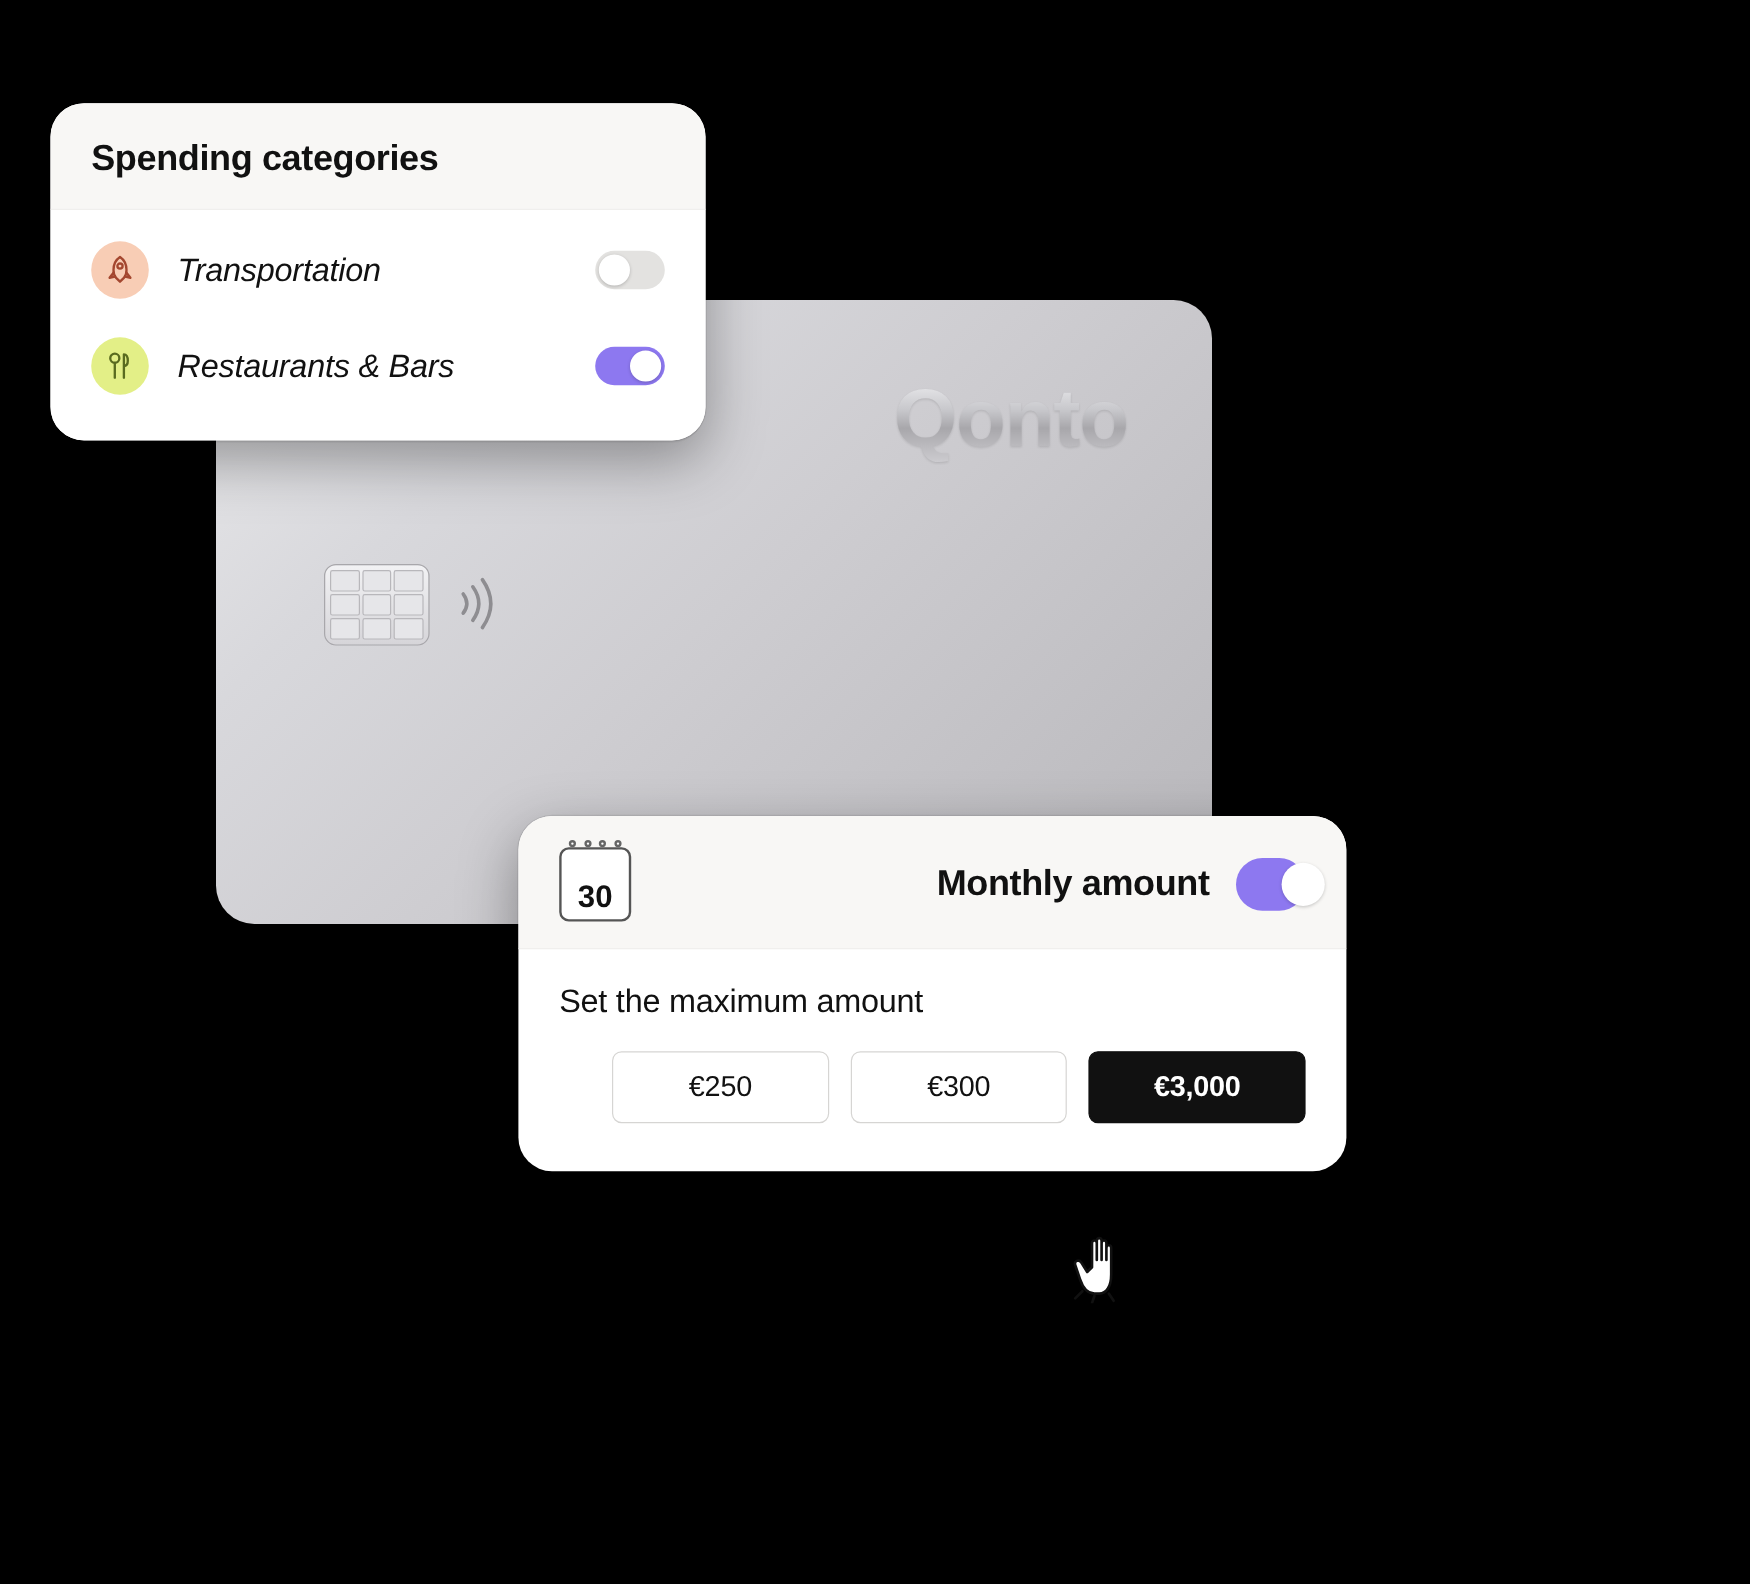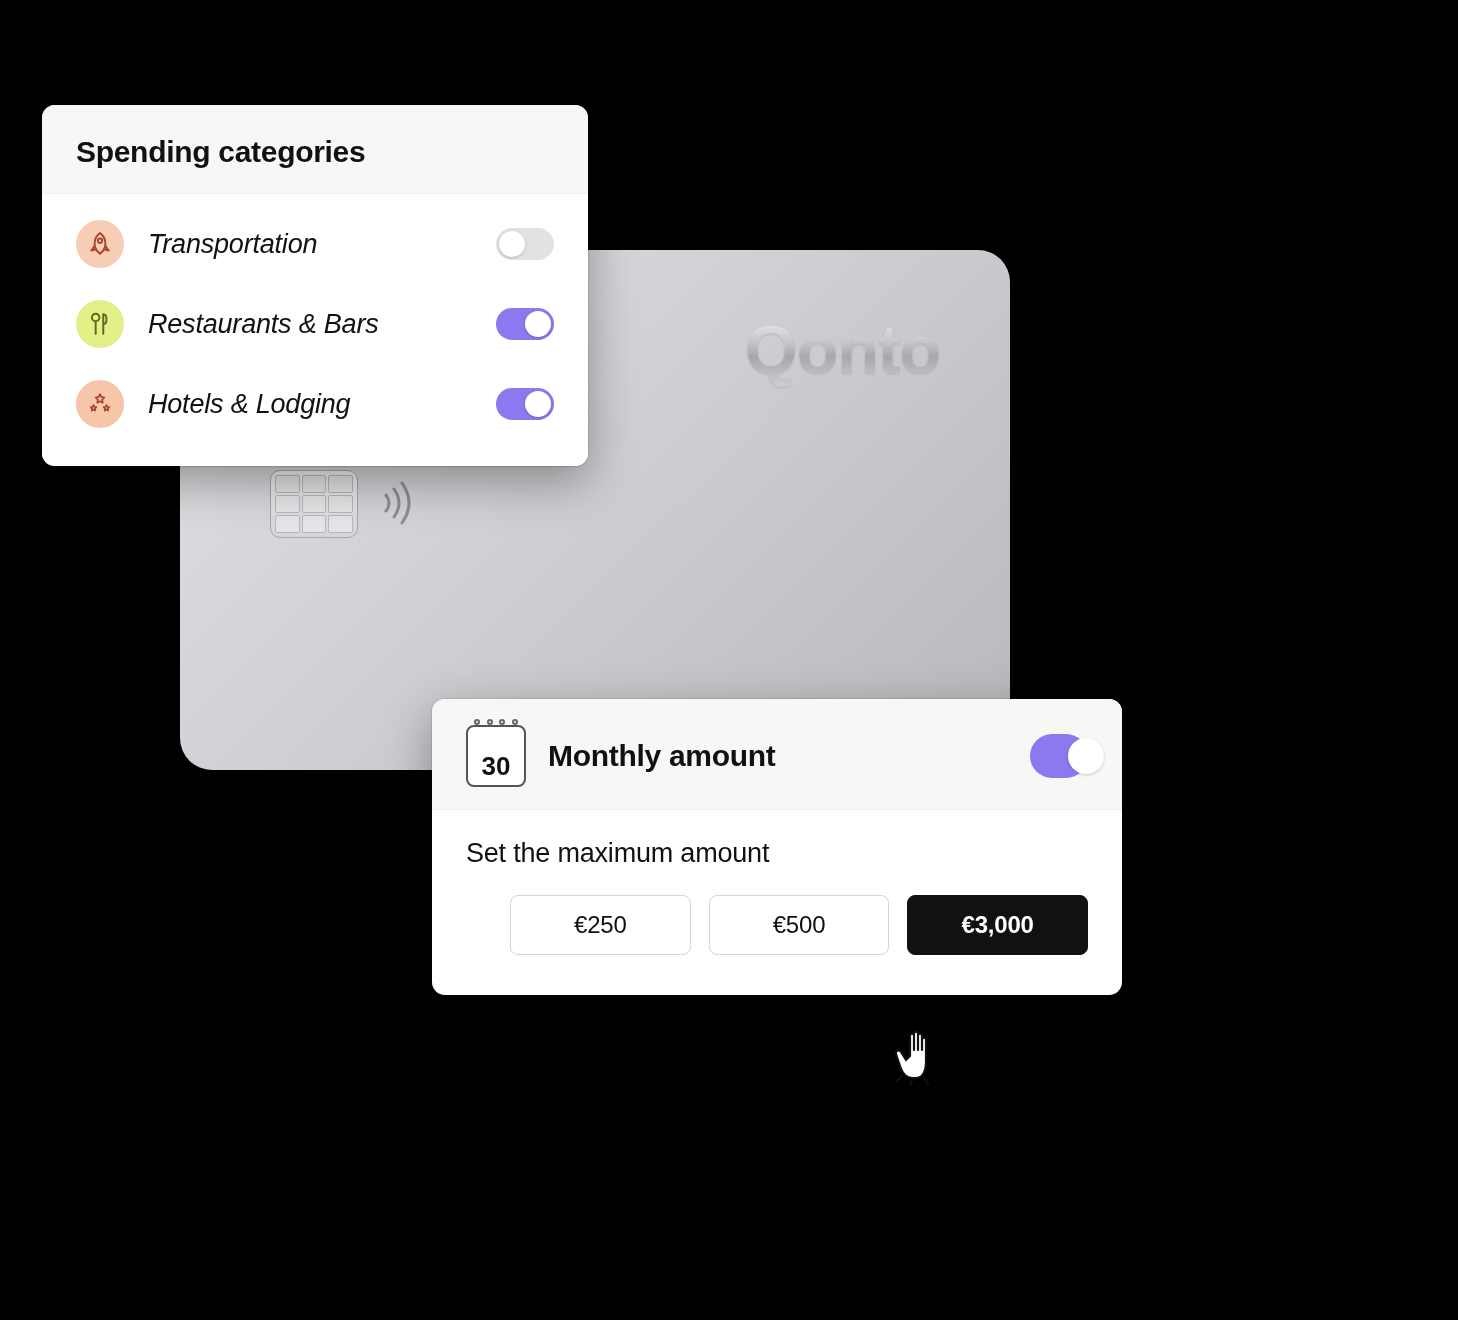--- a/index.html
+++ b/index.html
@@ -60,24 +60,23 @@
       position: absolute;
       left: 198px;
       top: 225px;
     }
     .contactless svg { width: 44px; height: 56px; }
 
     
     .panel {
       position: absolute;
       background: #fff;
-      border-radius: 13px;
+      border-radius: 28px;
       box-shadow: 0 2px 0 rgba(0,0,0,0.04), 0 16px 48px rgba(0,0,0,0.35), 0 0 0 1px rgba(0,0,0,0.08);
       overflow: hidden;
-      margin-top: 19px;
     }
 
     
     .spend-panel {
       left: 42px;
       top: 86px;
       width: 546px;
     }
     .spend-header {
       background: #f8f7f5;
@@ -145,20 +144,21 @@
       top: 680px;
       width: 690px;
     }
     .limit-header {
       background: #f8f7f5;
       padding: 26px 34px 22px;
       border-bottom: 1px solid #f0efed;
       display: flex;
       align-items: center;
       gap: 22px;
+      text-align: right;
     }
     .cal-icon {
       width: 60px;
       height: 62px;
       position: relative;
       border: 2px solid #555;
       border-radius: 8px;
       background: #fff;
       display: flex;
       align-items: flex-end;
@@ -304,33 +304,20 @@
           <path d="M8 10v11"></path>
           <path d="M15 3v18M15 3c2 0 3 2 3 5s-1 4-3 4"></path>
         </svg>
       </div>
       <div class="cat-label">Restaurants &amp; Bars</div>
       <div class="toggle on">
           <div class="knob"></div>
         </div>
     </div>
 
-    <div class="spend-row">
-      <div class="cat-icon bg-peach2">
-        <svg viewBox="0 0 24 24" fill="none" stroke="#a4472f" stroke-width="1.6" stroke-linecap="round" stroke-linejoin="round">
-          <path d="M12 3l1.2 2.4L16 6l-2 2 .5 2.8L12 9.5 9.5 10.8 10 8 8 6l2.8-.6z"></path>
-          <path d="M6 13l.8 1.6 1.8.3-1.3 1.3.3 1.8L6 17.2l-1.6.8.3-1.8L3.4 15l1.8-.3z"></path>
-          <path d="M18 13l.8 1.6 1.8.3-1.3 1.3.3 1.8-1.6-.8-1.6.8.3-1.8-1.3-1.3 1.8-.3z"></path>
-        </svg>
-      </div>
-      <div class="cat-label">Hotels &amp; Lodging</div>
-      <div class="toggle on">
-          <div class="knob"></div>
-        </div>
-    </div>
 
   </div>
 </div>
 
 <div class="panel limit-panel">
   <div class="limit-header">
     <div class="cal-icon">
       <div class="cal-rings">
           <span></span>
           <span></span>
@@ -341,21 +328,21 @@
     </div>
     <div class="limit-title">Monthly amount</div>
     <div class="toggle on limit-toggle">
         <div class="knob"></div>
       </div>
   </div>
   <div class="limit-body">
     <div class="limit-subtitle">Set the maximum amount</div>
     <div class="amount-row">
       <div class="amount-btn">€250</div>
-      <div class="amount-btn">€500</div>
+      <div class="amount-btn">€300</div>
       <div class="amount-btn selected">€3,000</div>
     </div>
   </div>
 </div>
 
 <div class="cursor">
   <svg viewBox="0 0 54 60">
     <path d="M18 30 L18 10 C18 7 22 7 22 10 L22 24 L22 8 C22 5 26 5 26 8 L26 24 L26 10 C26 7 30 7 30 10 L30 24 L30 14 C30 11 34 11 34 14 L34 36 C34 46 30 52 24 52 L20 52 C14 52 10 46 8 40 L4 28 C3 25 7 23 9 26 L14 34 Z" fill="#fff" stroke="#111" stroke-width="2.2" stroke-linejoin="round"></path>
     <line x1="10" y1="50" x2="4" y2="56" stroke="#111" stroke-width="2.2" stroke-linecap="round"></line>
     <line x1="20" y1="54" x2="18" y2="60" stroke="#111" stroke-width="2.2" stroke-linecap="round"></line>

